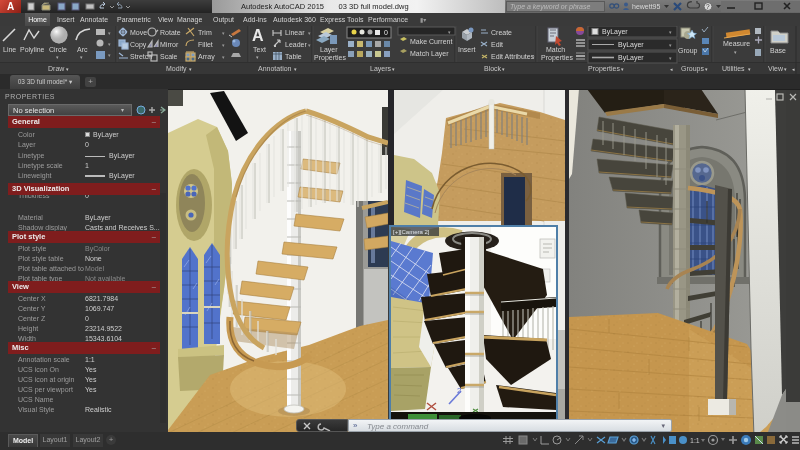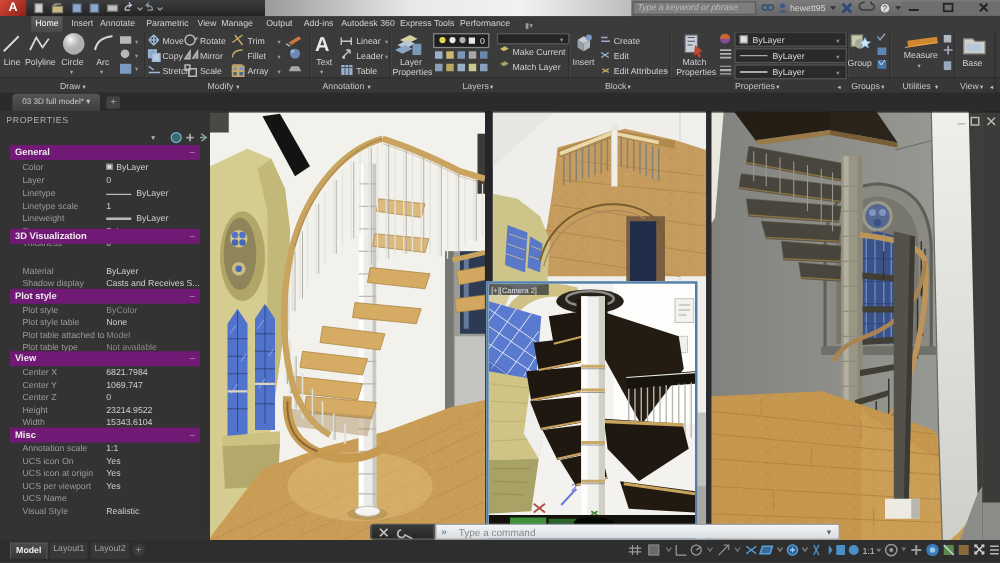--- a/index.html
+++ b/index.html
@@ -1,19 +1,19 @@
 <!DOCTYPE html>
 <html><head><meta charset="utf-8">
 <style>
 *{margin:0;padding:0;box-sizing:border-box}
 html,body{width:800px;height:450px;overflow:hidden}
 body{font-family:"Liberation Sans",sans-serif;background:#3a3a3a;position:relative}
 .abs{position:absolute}
 svg{display:block}
-.ph{position:absolute;left:8px;width:152px;height:12px;background:#701a75;color:#ececec;font-weight:bold;font-size:7.5px;line-height:12px;padding-left:4px}
+.ph{position:absolute;left:8px;width:152px;height:12px;background:#7f1d1d;color:#ececec;font-weight:bold;font-size:7.5px;line-height:12px;padding-left:4px}
 .ph span{position:absolute;right:4px;font-weight:normal;color:#aaa}
 .pr{position:absolute;left:0;width:168px;height:10px;line-height:10px}
 .pr i{position:absolute;left:18px;font-style:normal;color:#9c9c9c}
 .pr b{position:absolute;left:85px;font-weight:normal;color:#cfcfcf}
 .pr b.gy{color:#8a8a8a}
 
 </style></head>
 <body>
 
 <div class="abs" style="left:0;top:0;width:800px;height:13px;background:linear-gradient(#7b7b7b,#666)">
@@ -26,20 +26,21 @@
    <path d="M18 4 h8 v5 h-8 z M18 4 l2 -2 h5" fill="#c9b97a" stroke="#887"></path>
    <rect x="34" y="2" width="7" height="7" fill="#8aa8c8" stroke="#557"></rect>
    <rect x="48" y="2" width="7" height="7" fill="#8aa8c8" stroke="#557"></rect>
    <rect x="62" y="3" width="8" height="5" fill="#c0c0c0" stroke="#777"></rect>
    <path d="M76 7 q0 -4 5 -4 l-2 -2 M81 3 l-2 2 M76 7 h4" stroke="#b8c8dc" fill="none"></path>
    <path d="M86 5 l2 2 2 -2" stroke="#999"></path>
    <path d="M98 7 q0 -4 -5 -4 l2 -2 M93 3 l2 2 M98 7 h-4" stroke="#8a98a8" fill="none"></path>
    <path d="M102 5 l2 2 2 -2" stroke="#999"></path>
   </g>
     </svg>
+ <div class="abs" style="left:241px;top:2px;font-size:7.5px;color:#222">Autodesk AutoCAD 2015 &nbsp;&nbsp;&nbsp;&nbsp;&nbsp; 03 3D full model.dwg</div>
  <div class="abs" style="left:506px;top:1px;width:99px;height:11px;background:#7d7d7d;border:1px solid #5a5a5a;color:#bcbcbc;font-size:7px;font-style:italic;padding:1px 3px">Type a keyword or phrase</div>
  <svg class="abs" style="left:606px;top:1px" width="194" height="11" viewBox="0 0 194 11">
   <circle cx="6" cy="5" r="2.2" fill="none" stroke="#33507a" stroke-width="1.2"></circle>
       <circle cx="10.5" cy="5" r="2.2" fill="none" stroke="#33507a" stroke-width="1.2"></circle>
   <circle cx="20" cy="3.5" r="2" fill="#3a5a8a"></circle>
       <path d="M17 9 a3.2 3.2 0 0 1 6 0 z" fill="#3a5a8a"></path>
   <text x="26" y="8" font-size="7" fill="#d8d8d8">hewett95</text>
   <path d="M58 4 l2.5 3 2.5 -3" fill="#333"></path>
   <path d="M68 2 l7 7 M75 2 l-7 7" stroke="#2a4a7a" stroke-width="2.2"></path>
   <path d="M84 7 a3 3 0 0 1 1 -6 a3 3 0 0 1 6 1 a2.4 2.4 0 0 1 0 5 z" fill="none" stroke="#3a3a3a" stroke-width="1.2"></path>
@@ -299,20 +300,21 @@
 
 </div>
 
 <div class="abs" style="left:0;top:74px;width:800px;height:15px;background:#2b2b2b">
  <div class="abs" style="left:10px;top:1px;width:70px;height:14px;background:linear-gradient(#555,#3e3e3e);border-radius:3px 3px 0 0;color:#c8c8c8;font-size:6.5px;text-align:center;line-height:14px">03 3D full model* ▾</div>
  <div class="abs" style="left:85px;top:3px;width:11px;height:10px;background:#424242;border-radius:2px;color:#aaa;font-size:8px;text-align:center;line-height:10px">+</div>
 </div>
 
 <div id="palette" class="abs" style="left:0;top:89px;width:168px;height:343px;background:#333;color:#9c9c9c;font-size:7px">
  <div class="abs" style="left:5px;top:4px;color:#b0b0b0;letter-spacing:.5px">PROPERTIES</div>
+ <div class="abs" style="left:8px;top:15px;width:124px;height:12px;background:linear-gradient(#5a5a5a,#424242);border:1px solid #6a6a6a;color:#e4e4e4;padding-left:4px;line-height:11px;font-size:7.5px">No selection</div>
  <div class="abs" style="left:121px;top:17px;color:#bbb;font-size:6px">▾</div>
  <svg class="abs" style="left:136px;top:15px" width="32" height="12" viewBox="0 0 32 12">
   <circle cx="5" cy="6" r="4" fill="#3a6a6a" stroke="#7ad"></circle>
       <path d="M13 6 h6 M16 3 v6" stroke="#aaa" stroke-width="1.4"></path>
       <path d="M25 3 l4 3 -4 3 M24 6 h4" stroke="#8a9" stroke-width="1.2" fill="none"></path>
  </svg>
 
  <div class="ph" style="top:27px">General<span>–</span></div>
  <div class="pr" style="top:41px">
       <i>Color</i>
@@ -762,21 +764,21 @@
 </div>
 
 <div class="abs" style="left:296px;top:419px;width:52px;height:13px;background:linear-gradient(#3a3a3a,#262626);border:1px solid #555;border-radius:3px 0 0 3px">
  <svg class="abs" style="left:4px;top:2px" width="44" height="9" viewBox="0 0 44 9">
   <path d="M3 1 l6 6 M9 1 l-6 6" stroke="#c8c8c8" stroke-width="1.4"></path>
   <path d="M20 2 a3 3 0 1 0 3 4 l6 3" stroke="#b8b8b8" stroke-width="1.4" fill="none"></path>
  </svg>
 </div>
 <div class="abs" style="left:348px;top:419px;width:324px;height:13px;background:linear-gradient(#f2f4f6,#d8dde2);border:1px solid #9aa2aa;border-radius:0 2px 2px 0">
  <span class="abs" style="left:4px;top:1px;color:#4a5a8a;font-size:8px">»</span>
- <span class="abs" style="left:18px;top:2px;color:#85898f;font-size:8px;">Type a command</span>
+ <span class="abs" style="left:18px;top:2px;color:#85898f;font-size:8px;font-style:italic">Type a command</span>
  <span class="abs" style="right:6px;top:2px;color:#667;font-size:7px">▾</span>
 </div>
 <div class="abs" style="left:160px;top:193px;width:6px;height:230px;background:#2f2f2f"></div>
 
 <div id="statusbar" class="abs" style="left:0;top:432px;width:800px;height:18px;background:#2e2e2e">
  <div class="abs" style="left:8px;top:2px;width:30px;height:13px;background:linear-gradient(#4a4a4a,#383838);border:1px solid #5a5a5a;border-bottom:none;color:#f0f0f0;font-size:7px;font-weight:bold;text-align:center;line-height:12px">Model</div>
  <div class="abs" style="left:40px;top:2px;width:30px;height:13px;background:#383838;color:#a0a0a0;font-size:7px;text-align:center;line-height:12px">Layout1</div>
  <div class="abs" style="left:73px;top:2px;width:30px;height:13px;background:#383838;color:#a0a0a0;font-size:7px;text-align:center;line-height:12px">Layout2</div>
  <div class="abs" style="left:106px;top:3px;width:10px;height:10px;background:#3a3a3a;border-radius:5px;color:#999;font-size:8px;text-align:center;line-height:9px">+</div>
 

